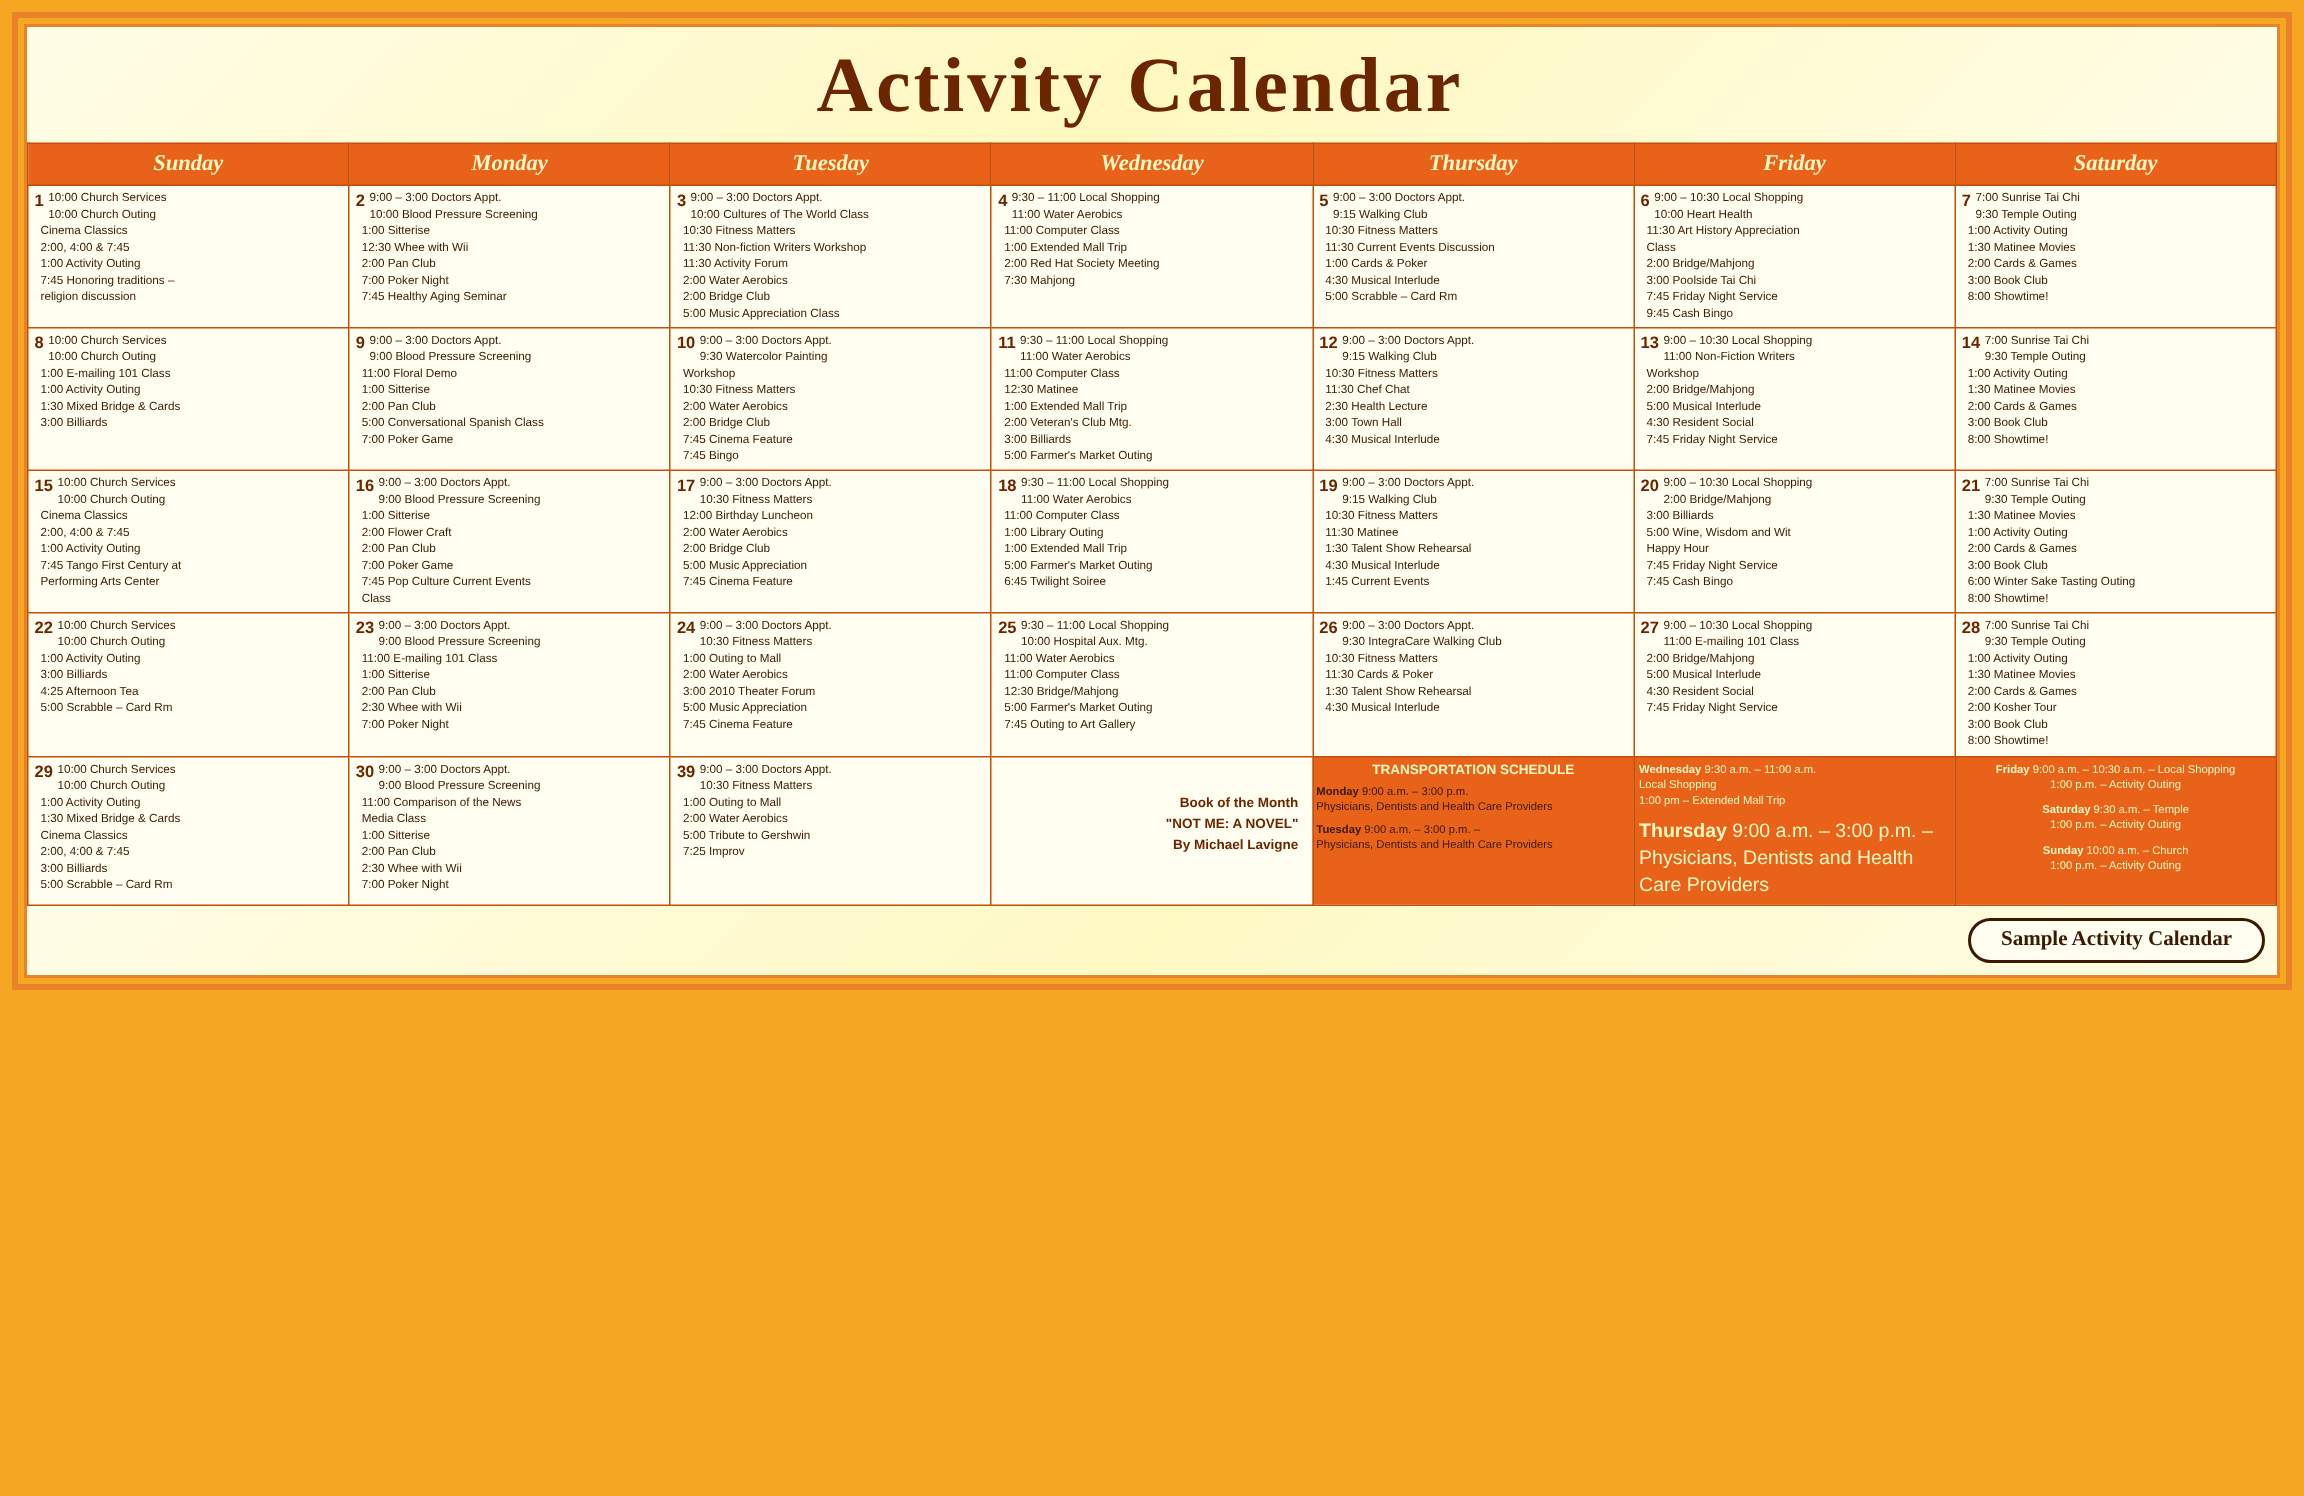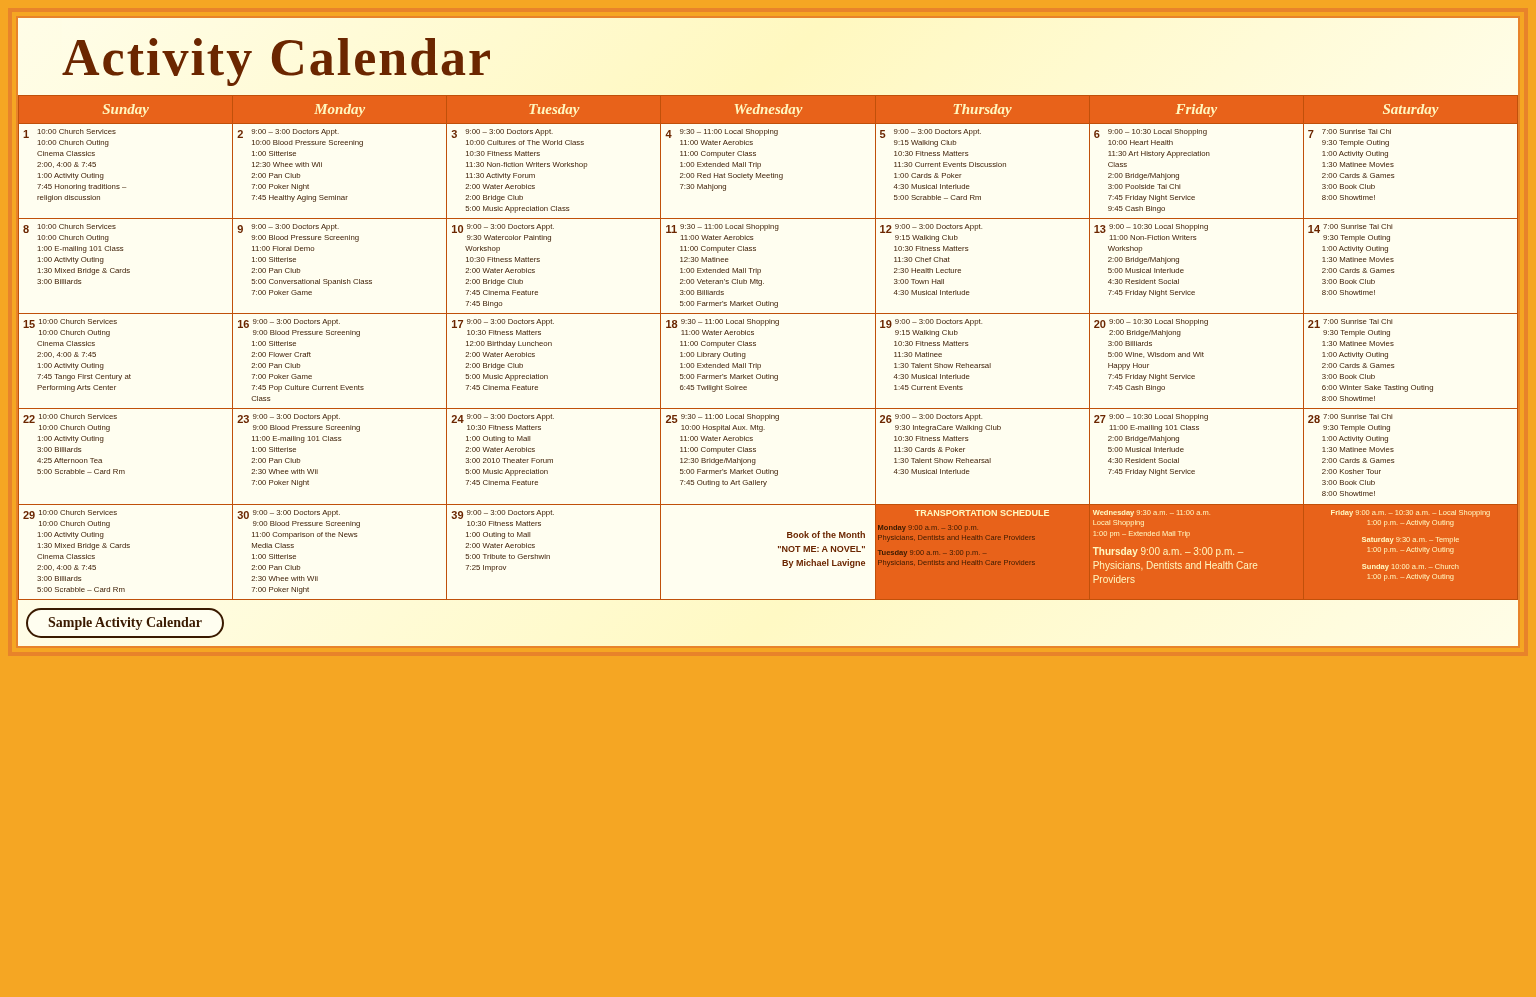--- a/index.html
+++ b/index.html
@@ -12,24 +12,23 @@
       background: #f5a623;
       border: 4px solid #e8832a;
       padding: 4px;
     }
     .inner-container {
       background: linear-gradient(135deg, #fffde7 0%, #fff9c4 50%, #fffde7 100%);
       border: 2px solid #e8832a;
       padding: 0;
     }
     .title-area {
-      text-align: left;
+      text-align: center;
       padding: 10px 16px 8px 0;
       background: linear-gradient(135deg, #fffde7 0%, #fff8c0 50%, #fffde7 100%);
-      margin-left: 44px;
     }
     .title-area h1 {
       font-family: Georgia, serif;
       font-size: 52px;
       color: #6b2600;
       font-weight: bold;
       letter-spacing: 2px;
     }
     .calendar-table {
       width: 100%;
@@ -58,21 +57,21 @@
     }
     .day-num {
       font-size: 11px;
       font-weight: bold;
       color: #6b2600;
       float: left;
       margin-right: 3px;
       margin-top: 1px;
     }
     .day-content {
-      margin-left: 14px;
+      margin-left: 4px;
       line-height: 1.35;
     }
     .day-content div {
       margin-bottom: 0.5px;
     }
     .transport-header {
       background: #e8621a;
       color: #fff8c0;
       font-weight: bold;
       font-size: 9px;
@@ -87,21 +86,21 @@
     }
     .book-of-month {
       text-align: right;
       font-size: 9px;
       font-weight: bold;
       color: #6b2600;
       padding: 20px 5px;
       line-height: 1.6;
     }
     .bottom-bar {
-      text-align: left;
+      text-align: right;
       padding: 8px;
       background: linear-gradient(135deg, #fffde7 0%, #fff9c4 50%, #fffde7 100%);
     }
     .bottom-label {
       display: inline-block;
       border: 2px solid #3a1a00;
       border-radius: 20px;
       padding: 5px 20px;
       font-family: Georgia, serif;
       font-size: 14px;
@@ -522,21 +521,21 @@
                 <div>By Michael Lavigne</div>
               </div>
             </td>
             <td style="background: rgb(232, 98, 26); padding: 0px; margin-left: 20px;">
 <div class="transport-header">TRANSPORTATION SCHEDULE</div>
 <div class="transport-content"><strong>Monday</strong> 9:00 a.m. – 3:00 p.m.<br>Physicians, Dentists and Health Care Providers</div>
 <div class="transport-content"><strong>Tuesday</strong> 9:00 a.m. – 3:00 p.m. –<br>Physicians, Dentists and Health Care Providers</div>
 </td>
             <td style="background: rgb(232, 98, 26); padding: 0px;">
 <div class="transport-content" style="color:#fff8c0;font-size:7.5px;padding:3px;line-height:1.4"><strong>Wednesday</strong> 9:30 a.m. – 11:00 a.m.<br>Local Shopping<br>1:00 pm – Extended Mall Trip</div>
-<div class="transport-content" style="color:#fff8c0;font-size:10px;padding:3px;line-height:1.4"><strong>Thursday</strong> 9:00 a.m. – 3:00 p.m. –<br>Physicians, Dentists and Health Care Providers</div>
+<div class="transport-content" style="color:#fff8c0;font-size:13px;padding:3px;line-height:1.4"><strong>Thursday</strong> 9:00 a.m. – 3:00 p.m. –<br>Physicians, Dentists and Health Care Providers</div>
 </td>
             <td style="background: rgb(232, 98, 26); padding: 0px; text-align: center;">
 <div class="transport-content" style="color:#fff8c0;font-size:7.5px;padding:3px;line-height:1.4"><strong>Friday</strong> 9:00 a.m. – 10:30 a.m. – Local Shopping<br>1:00 p.m. – Activity Outing</div>
 <div class="transport-content" style="color:#fff8c0;font-size:7.5px;padding:3px;line-height:1.4"><strong>Saturday</strong> 9:30 a.m. – Temple<br>1:00 p.m. – Activity Outing</div>
 <div class="transport-content" style="color:#fff8c0;font-size:7.5px;padding:3px;line-height:1.4"><strong>Sunday</strong> 10:00 a.m. – Church<br>1:00 p.m. – Activity Outing</div>
 </td>
           </tr>
         </tbody>
     </table>
     <div class="bottom-bar">

